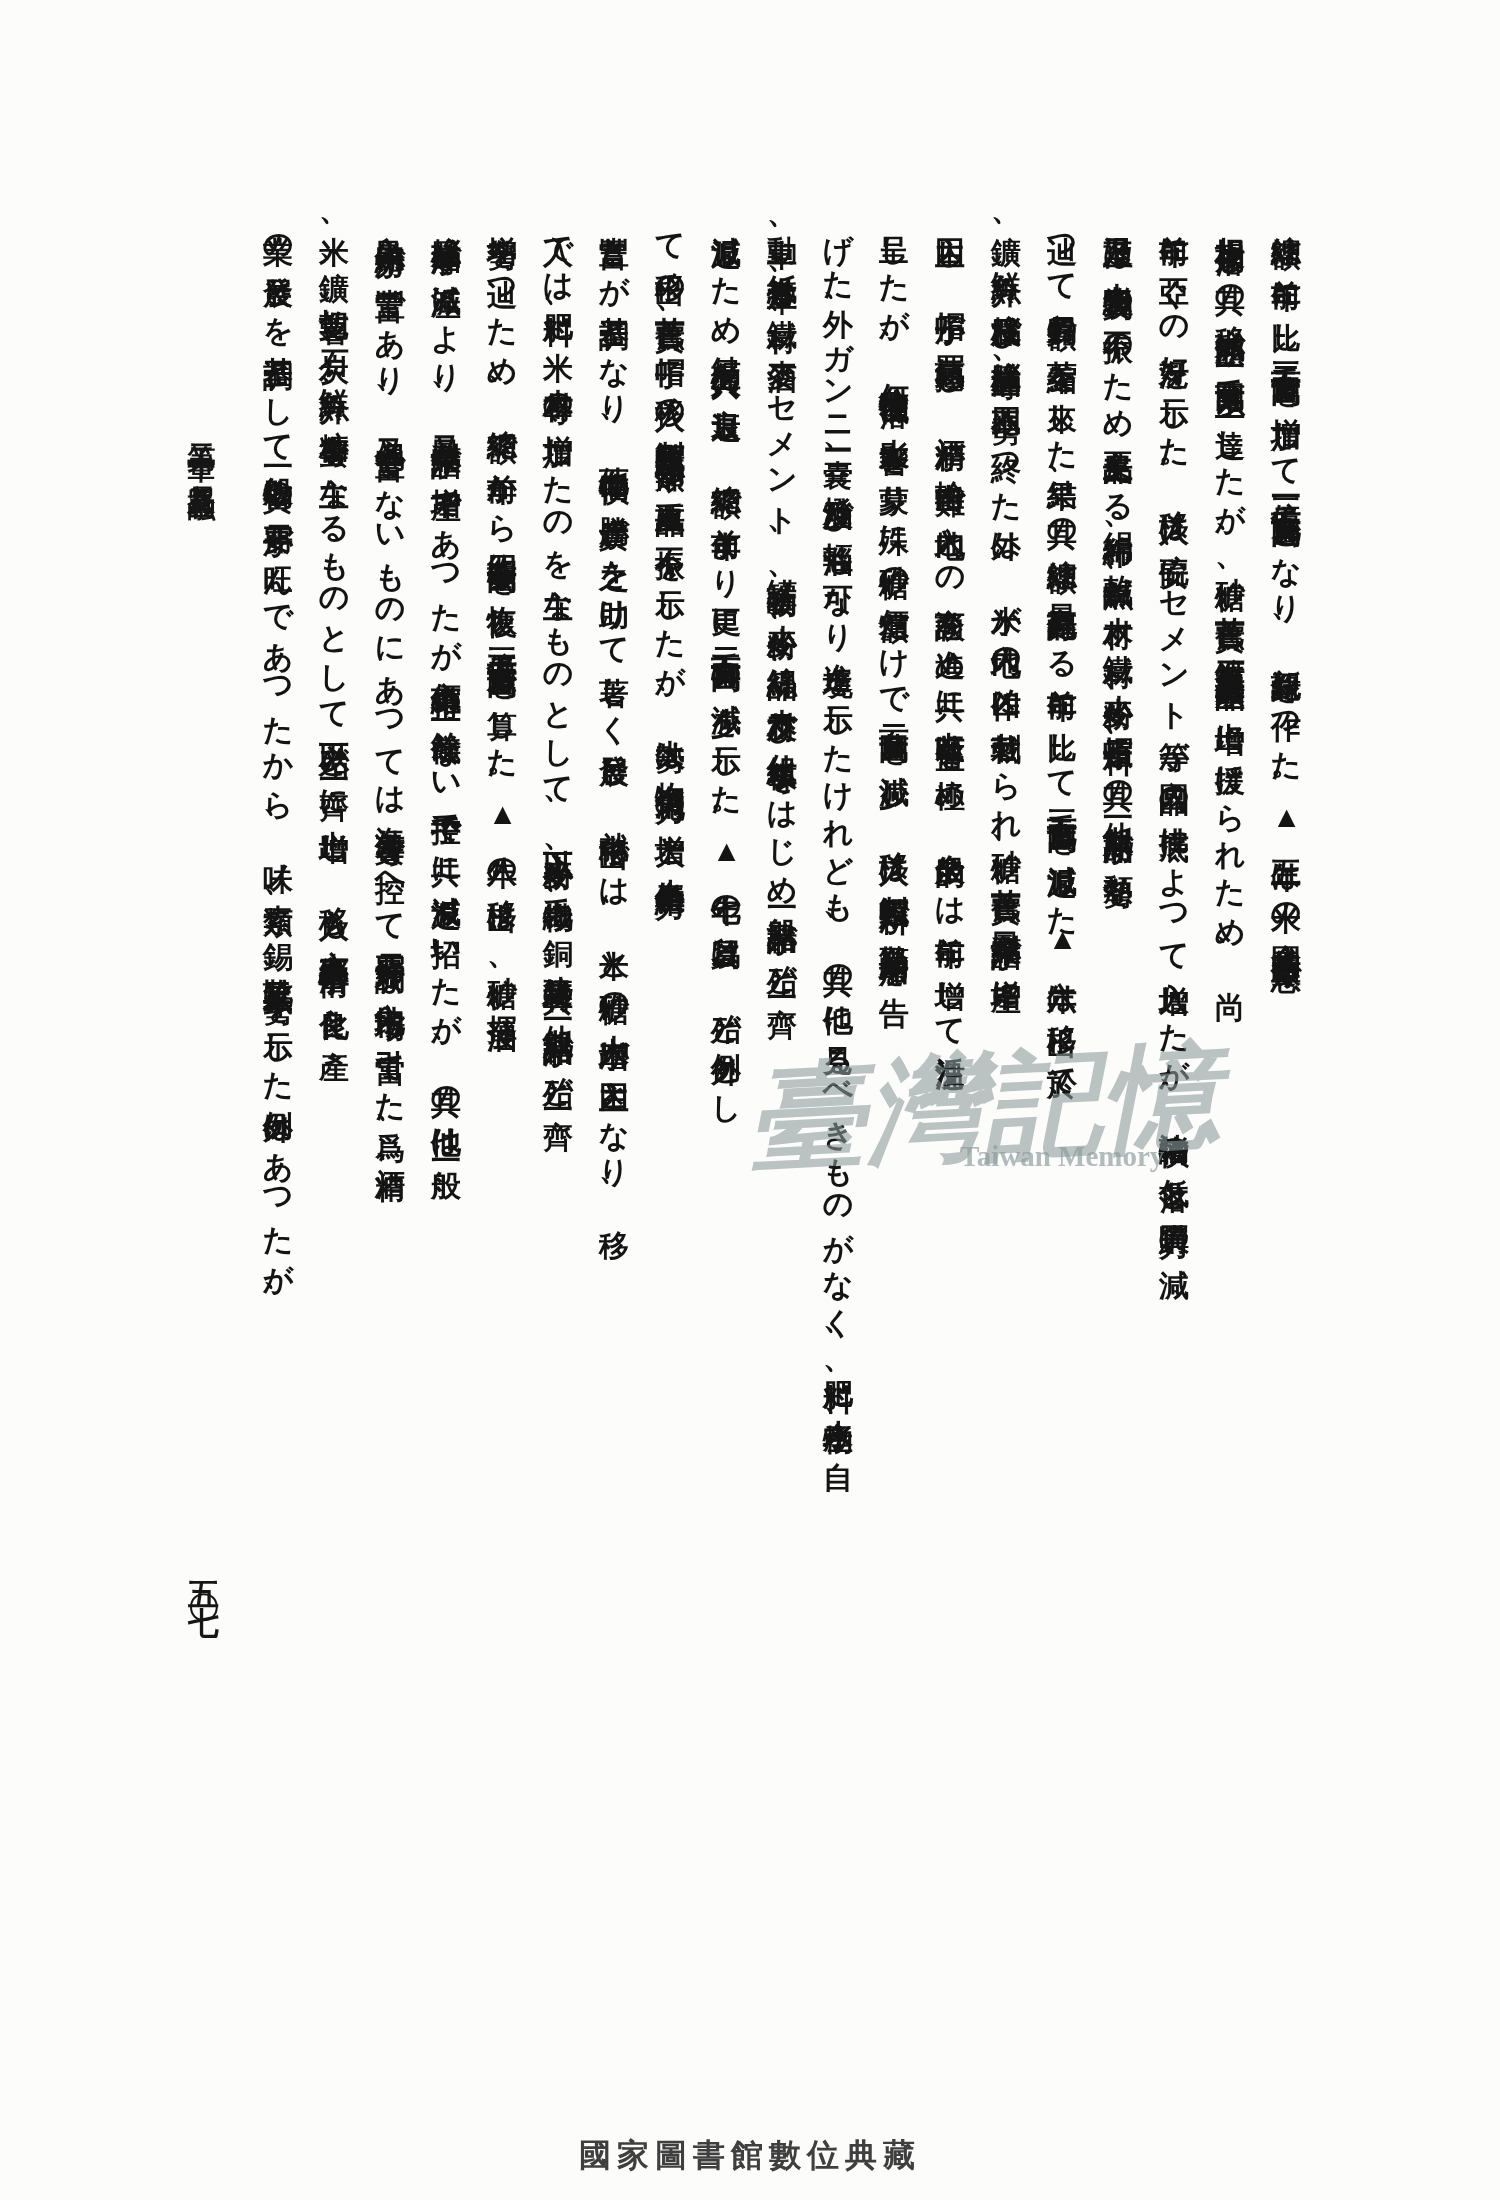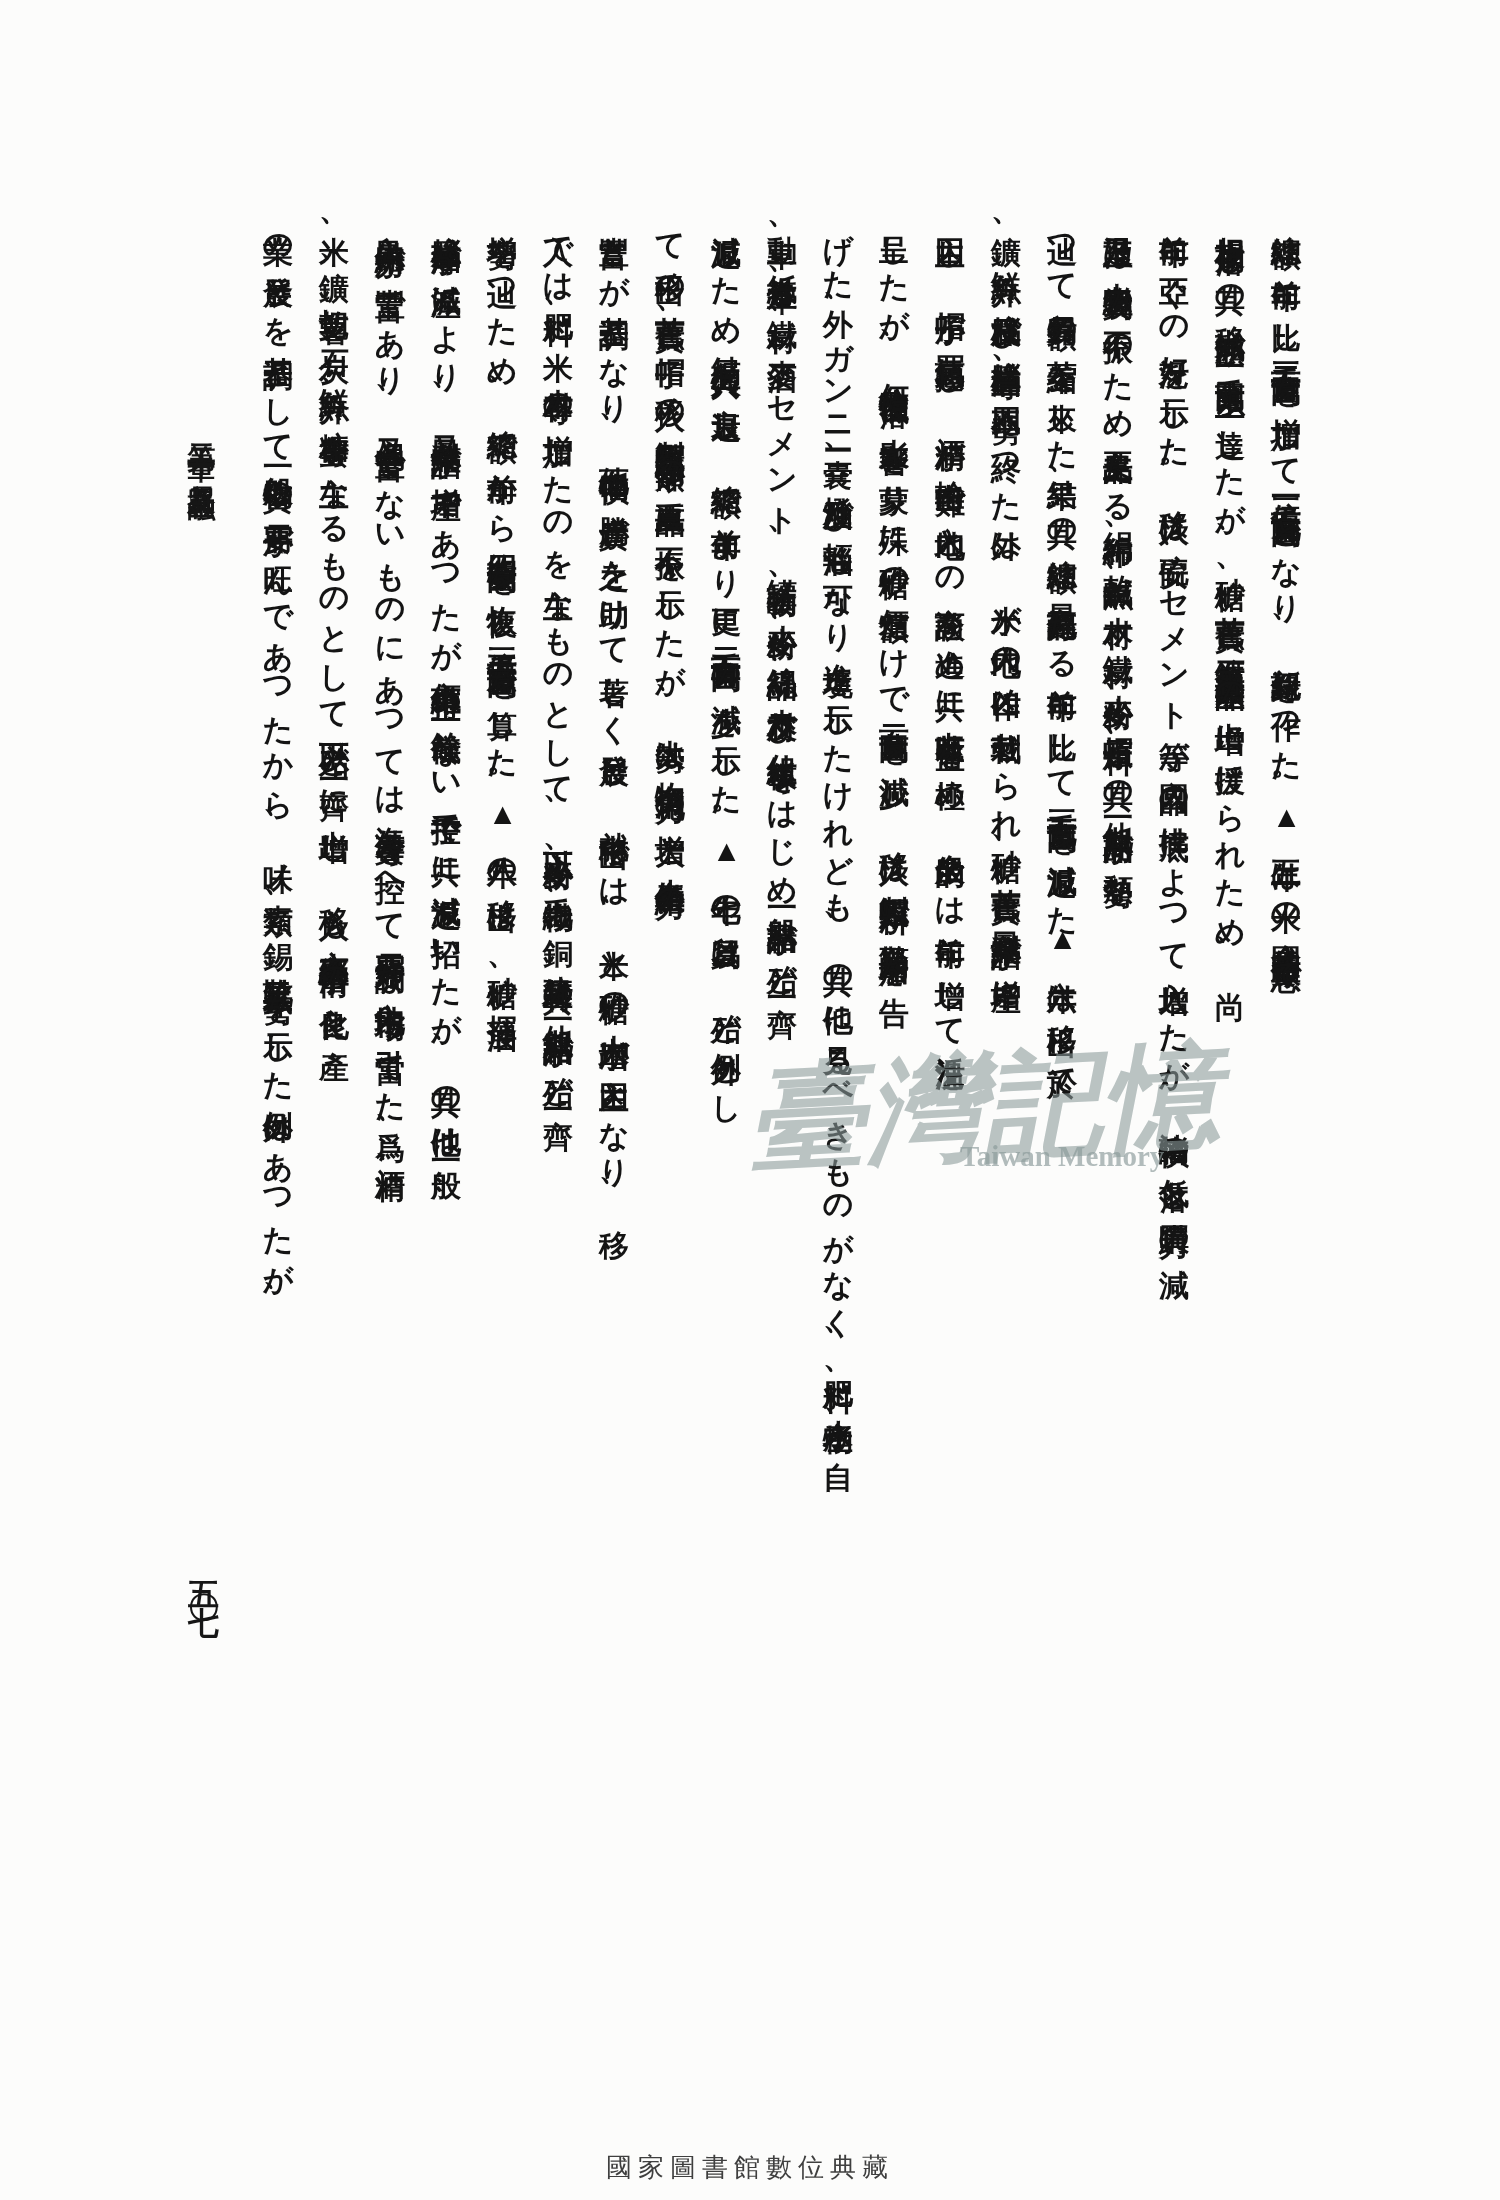--- a/index.html
+++ b/index.html
@@ -72,25 +72,24 @@
     font-weight:600;
     color:rgba(138,154,154,0.66);
     white-space:nowrap;
   }
   
   .footer-caption{
     position:absolute;
     top:2134px;left:0;
     width:100%;
     text-align:center;
-    font-size:26px;
+    font-size:32px;
     letter-spacing:6px;
-    font-weight:normal;
+    font-weight:bold;
     color:#3f3f3f;
-    margin-top:16px;
   }
 </style>
 </head>
 <body>
 
 <div class="page">
 
   <div class="chapter-heading">第二十二章　貿易及金融</div>
 
   <div class="page-number">五〇七</div>

